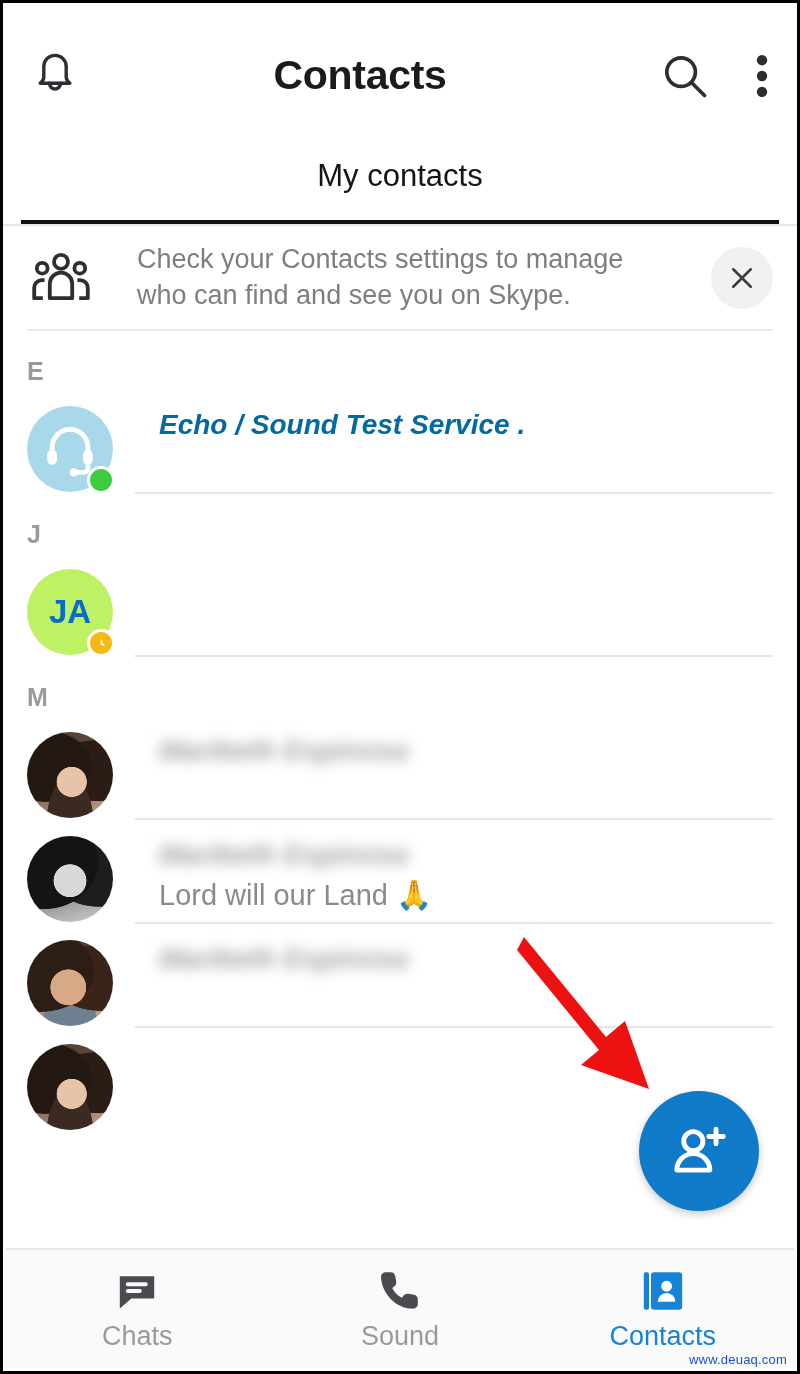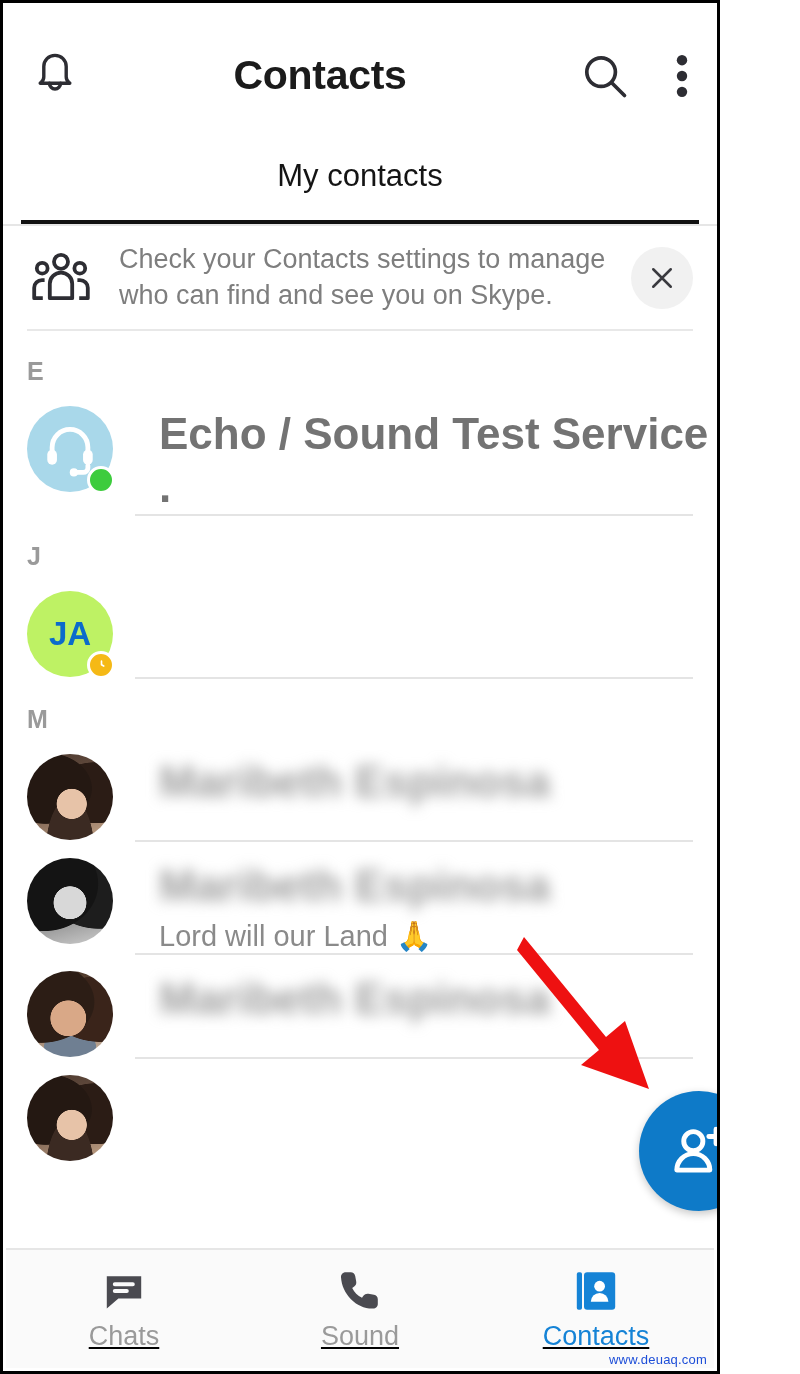--- a/index.html
+++ b/index.html
@@ -5,21 +5,21 @@
   html, body {
     margin: 0;
     padding: 0;
     background: #ffffff;
   }
   body {
     font-family: "Liberation Sans", sans-serif;
   }
   #phone {
     position: relative;
-    width: 720px;
+    width: 800px;
     height: 1374px;
     background: #ffffff;
     overflow: hidden;
     box-sizing: border-box;
     border-left: 3px solid #000;
     border-right: 3px solid #000;
     border-top: 3px solid #000;
     border-bottom: 3px solid #000;
   }
 
@@ -92,20 +92,21 @@
   }
 
   
   .banner {
     display: flex;
     align-items: center;
     padding: 16px 24px 16px 28px;
     box-sizing: border-box;
     min-height: 96px;
     background: #ffffff;
+    gap: 18px;
   }
   .banner-icon { width: 88px; flex: 0 0 88px; display:flex; align-items:center; justify-content:flex-start; }
   .banner-text {
     flex: 1;
     font-size: 27px;
     line-height: 1.32;
     color: #7e7e7e;
     padding-right: 16px;
   }
   .banner-close {
@@ -166,24 +167,25 @@
   .badge.away { background: #f5b916; }
   .row-body {
     flex: 1;
     margin-left: 46px;
     padding-top: 18px;
     padding-bottom: 0;
     min-height: 84px;
     box-sizing: border-box;
   }
   .row-name {
-    font-size: 44px;
+    font-size: 28px;
     font-weight: bold;
-    color: #737373;
+    color: #0369a1;
     line-height: 1.2;
+    font-style: italic;
   }
   .row-name.blurred {
     color: #9e9e9e;
     filter: blur(7px);
     display: inline-block;
     user-select: none;
   }
   .row-sub {
     font-size: 29px;
     color: #8a8a8a;
@@ -254,21 +256,20 @@
     align-items: center;
   }
   .nav-item {
     flex: 1;
     display: flex;
     flex-direction: column;
     align-items: center;
     justify-content: center;
     gap: 2px;
     cursor: pointer;
-    text-decoration: underline;
   }
   .nav-label { font-size: 27px; color: #9a9a9a; }
   .nav-item.active .nav-label { color: #1583d6; }
   .watermark {
     position: absolute;
     right: 10px;
     bottom: 4px;
     font-size: 13px;
     color: #1d4ed8;
     letter-spacing: 0.2px;

